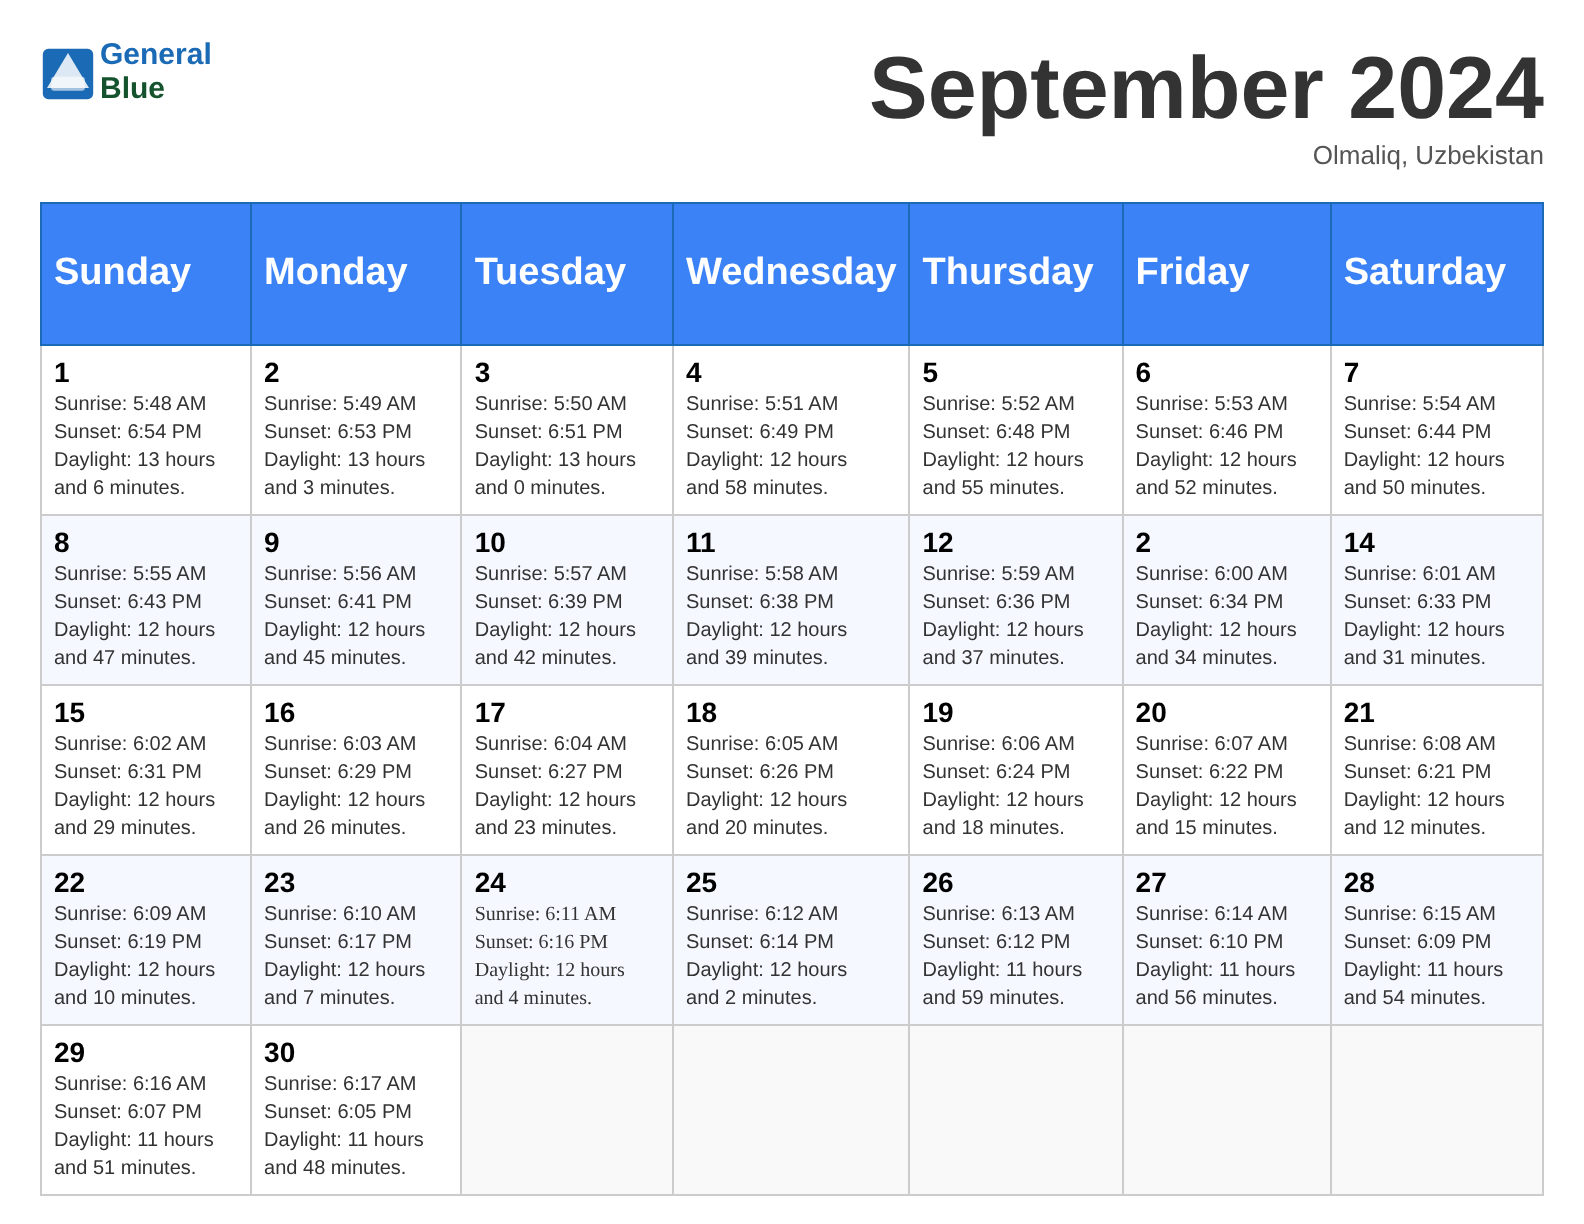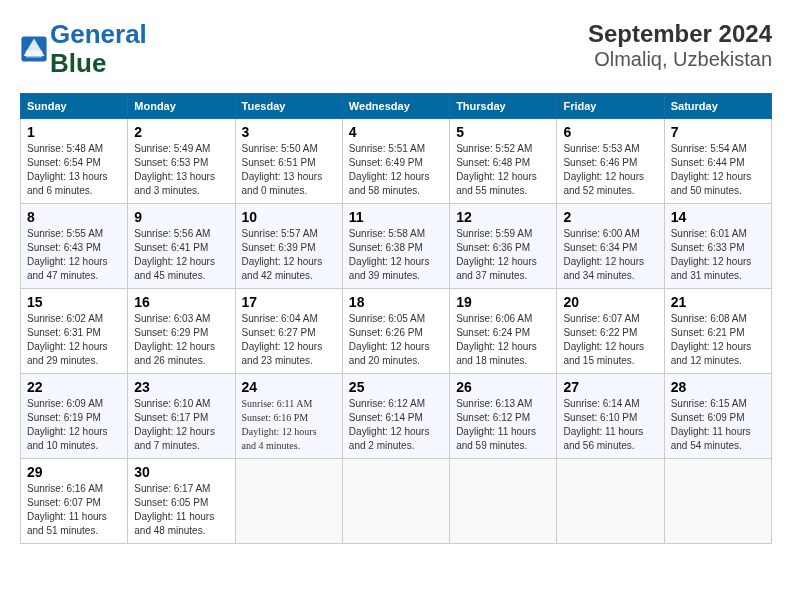--- a/index.html
+++ b/index.html
@@ -14,56 +14,56 @@
       display: flex;
       justify-content: space-between;
       align-items: flex-start;
       margin-bottom: 16px;
     }
     .logo {
       display: flex;
       align-items: center;
     }
     .logo-text {
-      font-size: 26px;
+      font-size: 15px;
       font-weight: bold;
       color: #333;
       line-height: 1.1;
     }
     .logo-text span {
       color: #1a73e8;
     }
     .logo-icon {
       width: 28px;
       height: 28px;
       margin-right: 2px;
     }
     .title-block {
       text-align: right;
     }
     .month-title {
-      font-size: 24px;
+      font-size: 44px;
       font-weight: bold;
       color: #333;
     }
     .location {
-      font-size: 20px;
+      font-size: 13px;
       color: #555;
     }
     .calendar {
       width: 100%;
       border-collapse: collapse;
       font-size: 11px;
     }
     .calendar th {
-      background: #0369a1;
+      background: #3b82f6;
       color: #fff;
-      padding: 6px 6px;
+      padding: 24px 6px;
       text-align: left;
-      font-size: 11px;
+      font-size: 19px;
       font-weight: bold;
       border: 1px solid #1a6ab5;
     }
     .calendar td {
       border: 1px solid #ccc;
       padding: 5px 6px;
       vertical-align: top;
       width: calc(100% / 7);
       background: #fff;
     }

